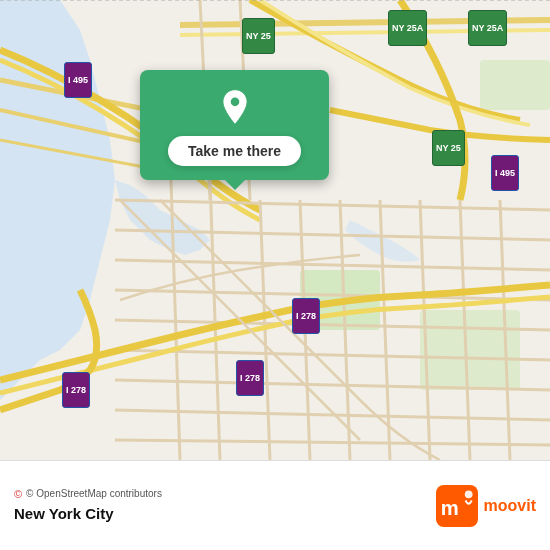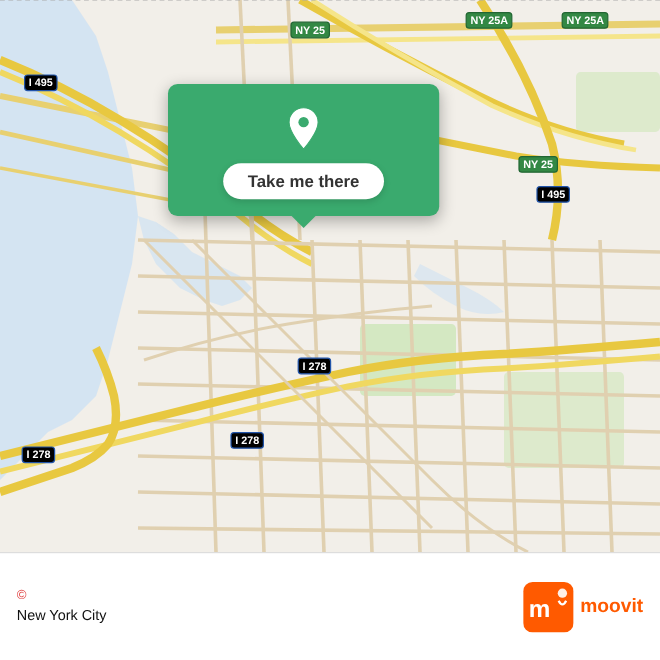--- a/index.html
+++ b/index.html
@@ -32,21 +32,21 @@
       top: 0; left: 0;
       width: 100%;
       height: 100%;
     }
 
     
     #popup-card {
       position: absolute;
       top: 70px;
       left: 140px;
-      width: 226px;
+      width: 189px;
       background: #3aaa6e;
       border-radius: 8px;
       padding: 18px 16px 14px;
       display: flex;
       flex-direction: column;
       align-items: center;
       box-shadow: 0 4px 12px rgba(0,0,0,0.3);
     }
 
     #popup-card::after {
@@ -107,22 +107,22 @@
     }
 
     #address-line1 {
       font-size: 15px;
       font-weight: 700;
       color: #111;
       line-height: 1.3;
     }
 
     #address-line2 {
-      font-size: 12px;
-      font-weight: 400;
+      font-size: 15px;
+      font-weight: 700;
       color: #111;
       line-height: 1.3;
     }
 
     #moovit-logo {
       display: flex;
       align-items: center;
       gap: 6px;
       margin-left: 10px;
     }
@@ -134,28 +134,29 @@
 
     
     .road-shield {
       position: absolute;
       background: #f0d060;
       border: 1.5px solid #c8a800;
       border-radius: 3px;
       font-size: 9px;
       font-weight: bold;
       color: #000;
-      padding: 1px 3px;
+      padding: 12px 3px;
       white-space: nowrap;
     }
 
     .road-shield.blue {
-      background: #000000;
+      background: #701a75;
       border-color: #2255aa;
       color: white;
+      margin-left: 44px;
     }
 
     .road-shield.green-shield {
       background: #338844;
       border-color: #226633;
       color: white;
     }
   </style>
 </head>
 <body>
@@ -245,20 +246,21 @@
         <circle cx="19" cy="16" r="5" fill="#3aaa6e"></circle>
       </svg>
       <button id="take-me-btn">Take me there</button>
     </div>
   </div>
 
   <div id="info-bar">
     <div id="address-block">
       <div id="osm-logo">
         <span style="color:#e04040; font-size:11px;">©</span>
+        <span>© OpenStreetMap contributors</span>
       </div>
       <div id="address-line2">New York City</div>
     </div>
 
     <div id="moovit-logo">
       <svg id="moovit-icon" viewBox="0 0 54 54" xmlns="http://www.w3.org/2000/svg">
 
         <rect width="54" height="54" rx="10" fill="#ff5a00"></rect>
 
         <text x="6" y="38" font-family="Arial Black, Arial" font-weight="900" font-size="26" fill="white">m</text>

